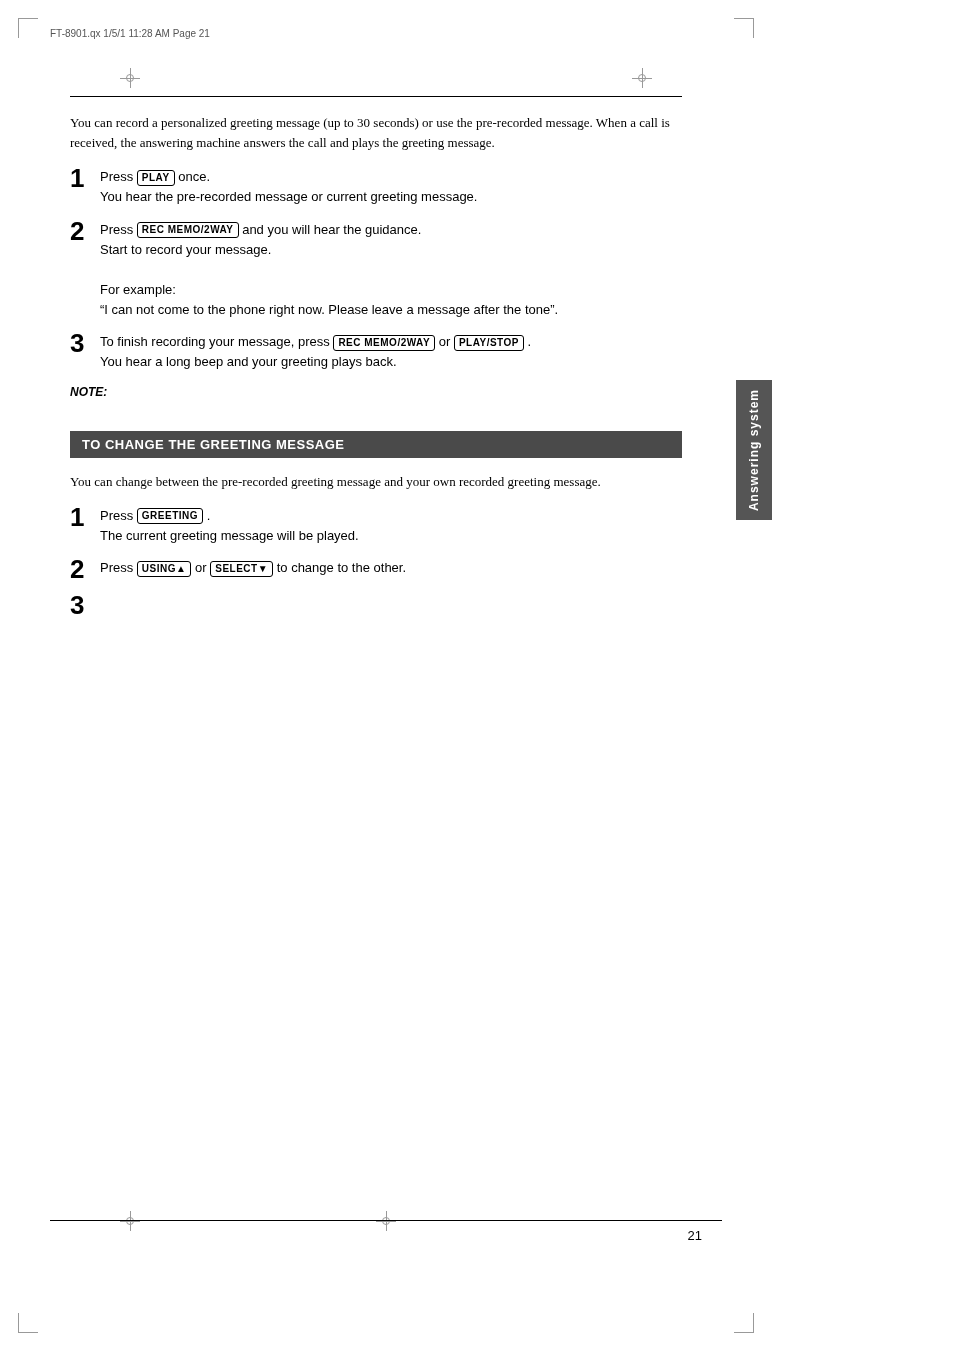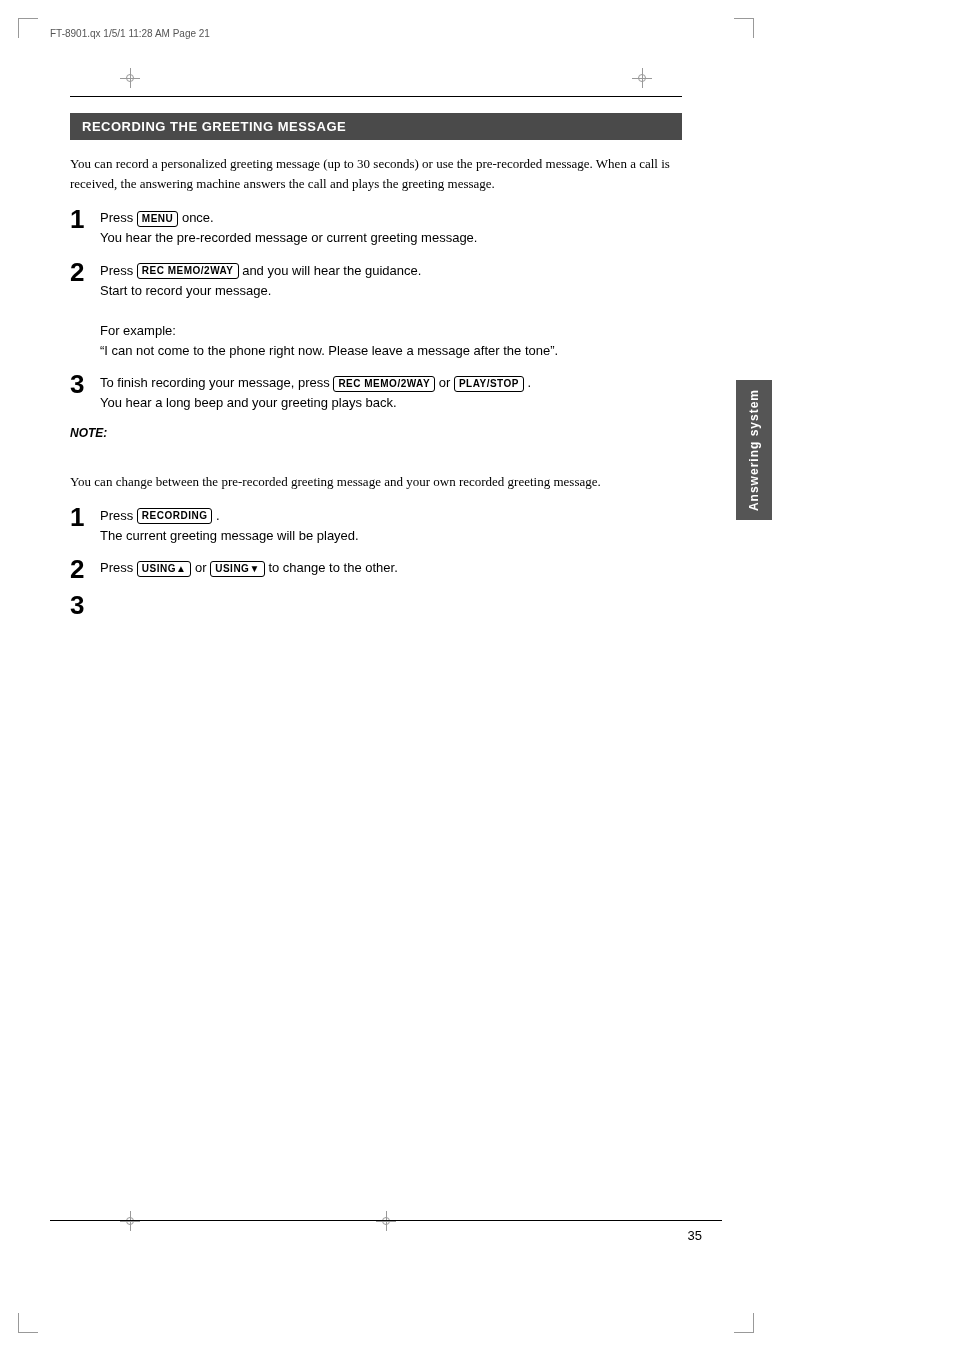--- a/index.html
+++ b/index.html
@@ -250,28 +250,27 @@
 
   <div class="side-tab">
     <span class="side-tab-text">Answering system</span>
   </div>
 
   <div class="content">
 
 
     <div class="h-line"></div>
 
-    <div class="section-header">RECORDING THE GREETING MESSAGE</div>
 
     <div class="body-text">You can record a personalized greeting message (up to 30 seconds) or use the pre-recorded message. When a call is received, the answering machine answers the call and plays the greeting message.</div>
 
     <div class="step">
       <div class="step-number">1</div>
       <div class="step-content">
-        Press <span class="key-ref">MENU</span> once.<br>
+        Press <span class="key-ref">PLAY</span> once.<br>
         You hear the pre-recorded message or current greeting message.
       </div>
     </div>
 
     <div class="step">
       <div class="step-number">2</div>
       <div class="step-content">
         Press <span class="key-ref">REC MEMO/2WAY</span> and you will hear the guidance.<br>
         Start to record your message.<br><br>
         For example:<br>
@@ -284,40 +283,41 @@
       <div class="step-content">
         To finish recording your message, press <span class="key-ref">REC MEMO/2WAY</span> or <span class="key-ref">PLAY/STOP</span> .<br>
         You hear a long beep and your greeting plays back.
       </div>
     </div>
 
     <div class="note-section">
       <div class="note-label">NOTE:</div>
     </div>
 
+    <div class="section-header">TO CHANGE THE GREETING MESSAGE</div>
 
     <div class="body-text">You can change between the pre-recorded greeting message and your own recorded greeting message.</div>
 
     <div class="step">
       <div class="step-number">1</div>
       <div class="step-content">
-        Press <span class="key-ref">RECORDING</span> .<br>
+        Press <span class="key-ref">GREETING</span> .<br>
         The current greeting message will be played.
       </div>
     </div>
 
     <div class="step">
       <div class="step-number">2</div>
       <div class="step-content">
-        Press <span class="key-ref">USING▲</span> or <span class="key-ref">USING▼</span> to change to the other.
+        Press <span class="key-ref">USING▲</span> or <span class="key-ref">SELECT▼</span> to change to the other.
       </div>
     </div>
 
     <div class="step">
       <div class="step-number">3</div>
     </div>
 
   </div>
 
   <div class="page-number-area"></div>
-  <div class="page-number">35</div>
+  <div class="page-number">21</div>
 
 </div>
 
 </body></html>

